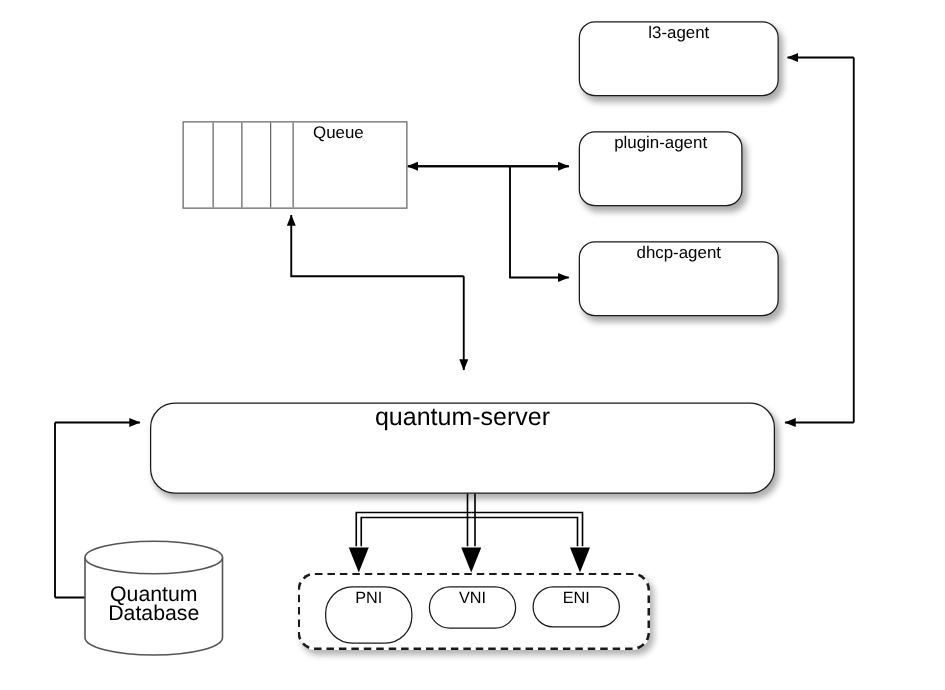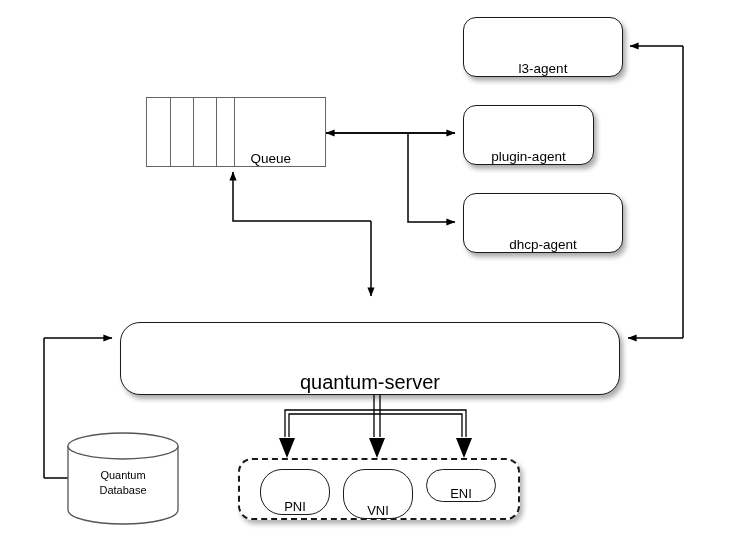--- a/index.html
+++ b/index.html
@@ -24,21 +24,21 @@
     top: 0;
     width: 756px;
     height: 552px;
     pointer-events: none;
   }
   .node {
     position: absolute;
     box-sizing: border-box;
     background: #ffffff;
     display: flex;
-    align-items: flex-end;
+    align-items: flex-start;
     justify-content: center;
     text-align: center;
     color: #000000;
   }
   .agent-box {
     border: 1.6px solid #1a1a1a;
     border-radius: 13px;
     font-size: 13.5px;
     box-shadow: 3px 4px 5px rgba(0,0,0,0.33);
   }
@@ -72,21 +72,21 @@
     border: 1.5px solid #1a1a1a;
     border-radius: 22px;
     background: #ffffff;
     font-size: 13px;
   }
   .db-label {
     position: absolute;
     left: 0;
     right: 0;
     text-align: center;
-    font-size: 11px;
+    font-size: 17px;
     line-height: 15px;
     color: #000000;
   }
   .db-wrap {
     position: absolute;
   }
 </style>
 </head>
 <body>
 
@@ -174,21 +174,21 @@
       <div>Database</div>
     </div>
   </div>
 
   <div class="node group-box" style="left:238px; top:458px; width:282px; height:62px;"></div>
 
   <div class="node pill-box" style="left:260px; top:469px; width:70px; height:46px;">
     <span>PNI</span>
   </div>
 
-  <div class="node pill-box" style="left:343px; top:469px; width:70px; height:50px;">
+  <div class="node pill-box" style="left:343px; top:469px; width:70px; height:34px;">
     <span>VNI</span>
   </div>
 
   <div class="node pill-box" style="left:426px; top:469px; width:70px; height:33px;">
     <span>ENI</span>
   </div>
 
 </div>
 
 </body></html>

